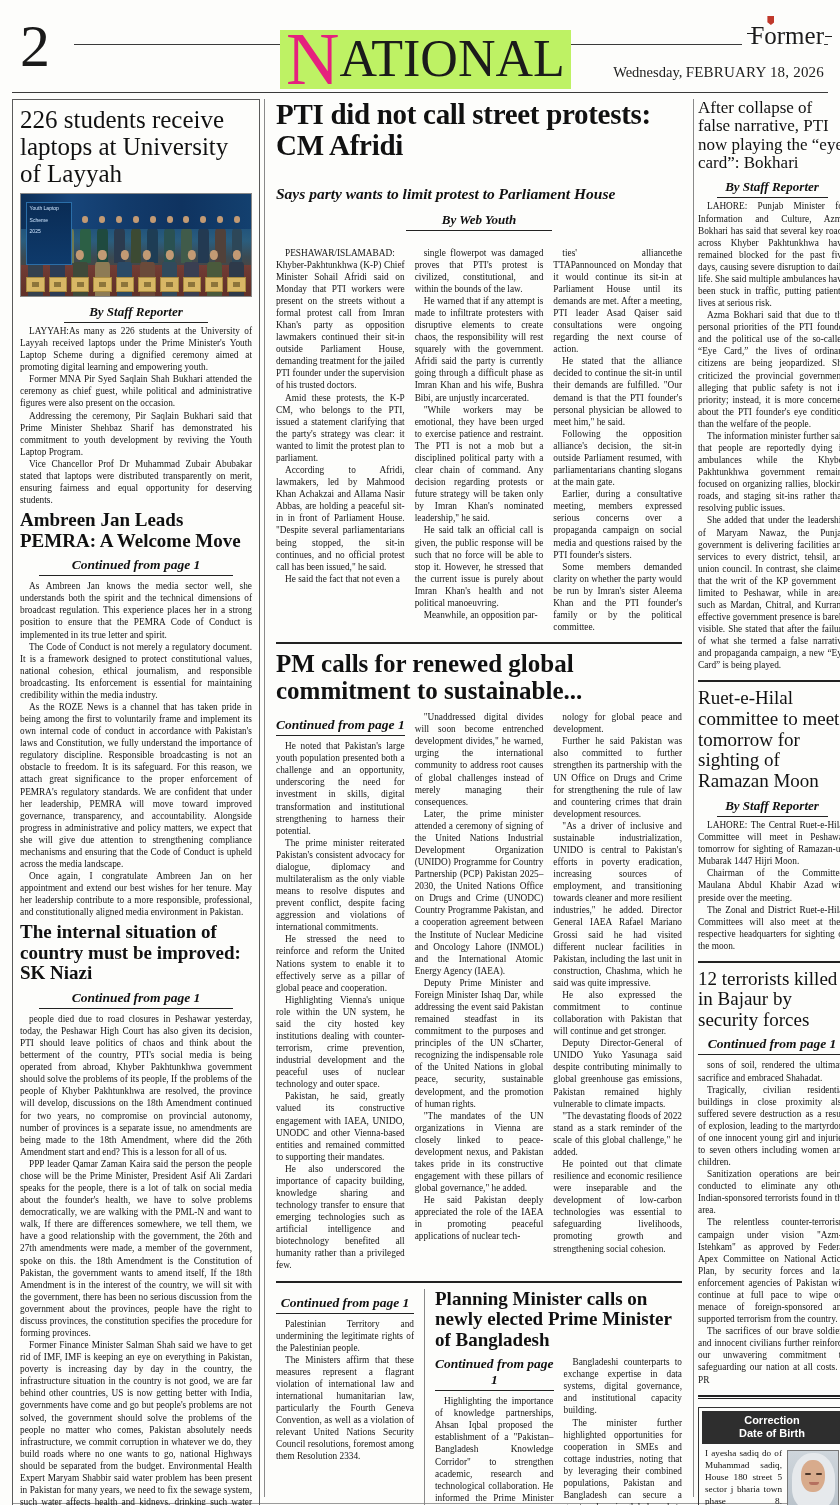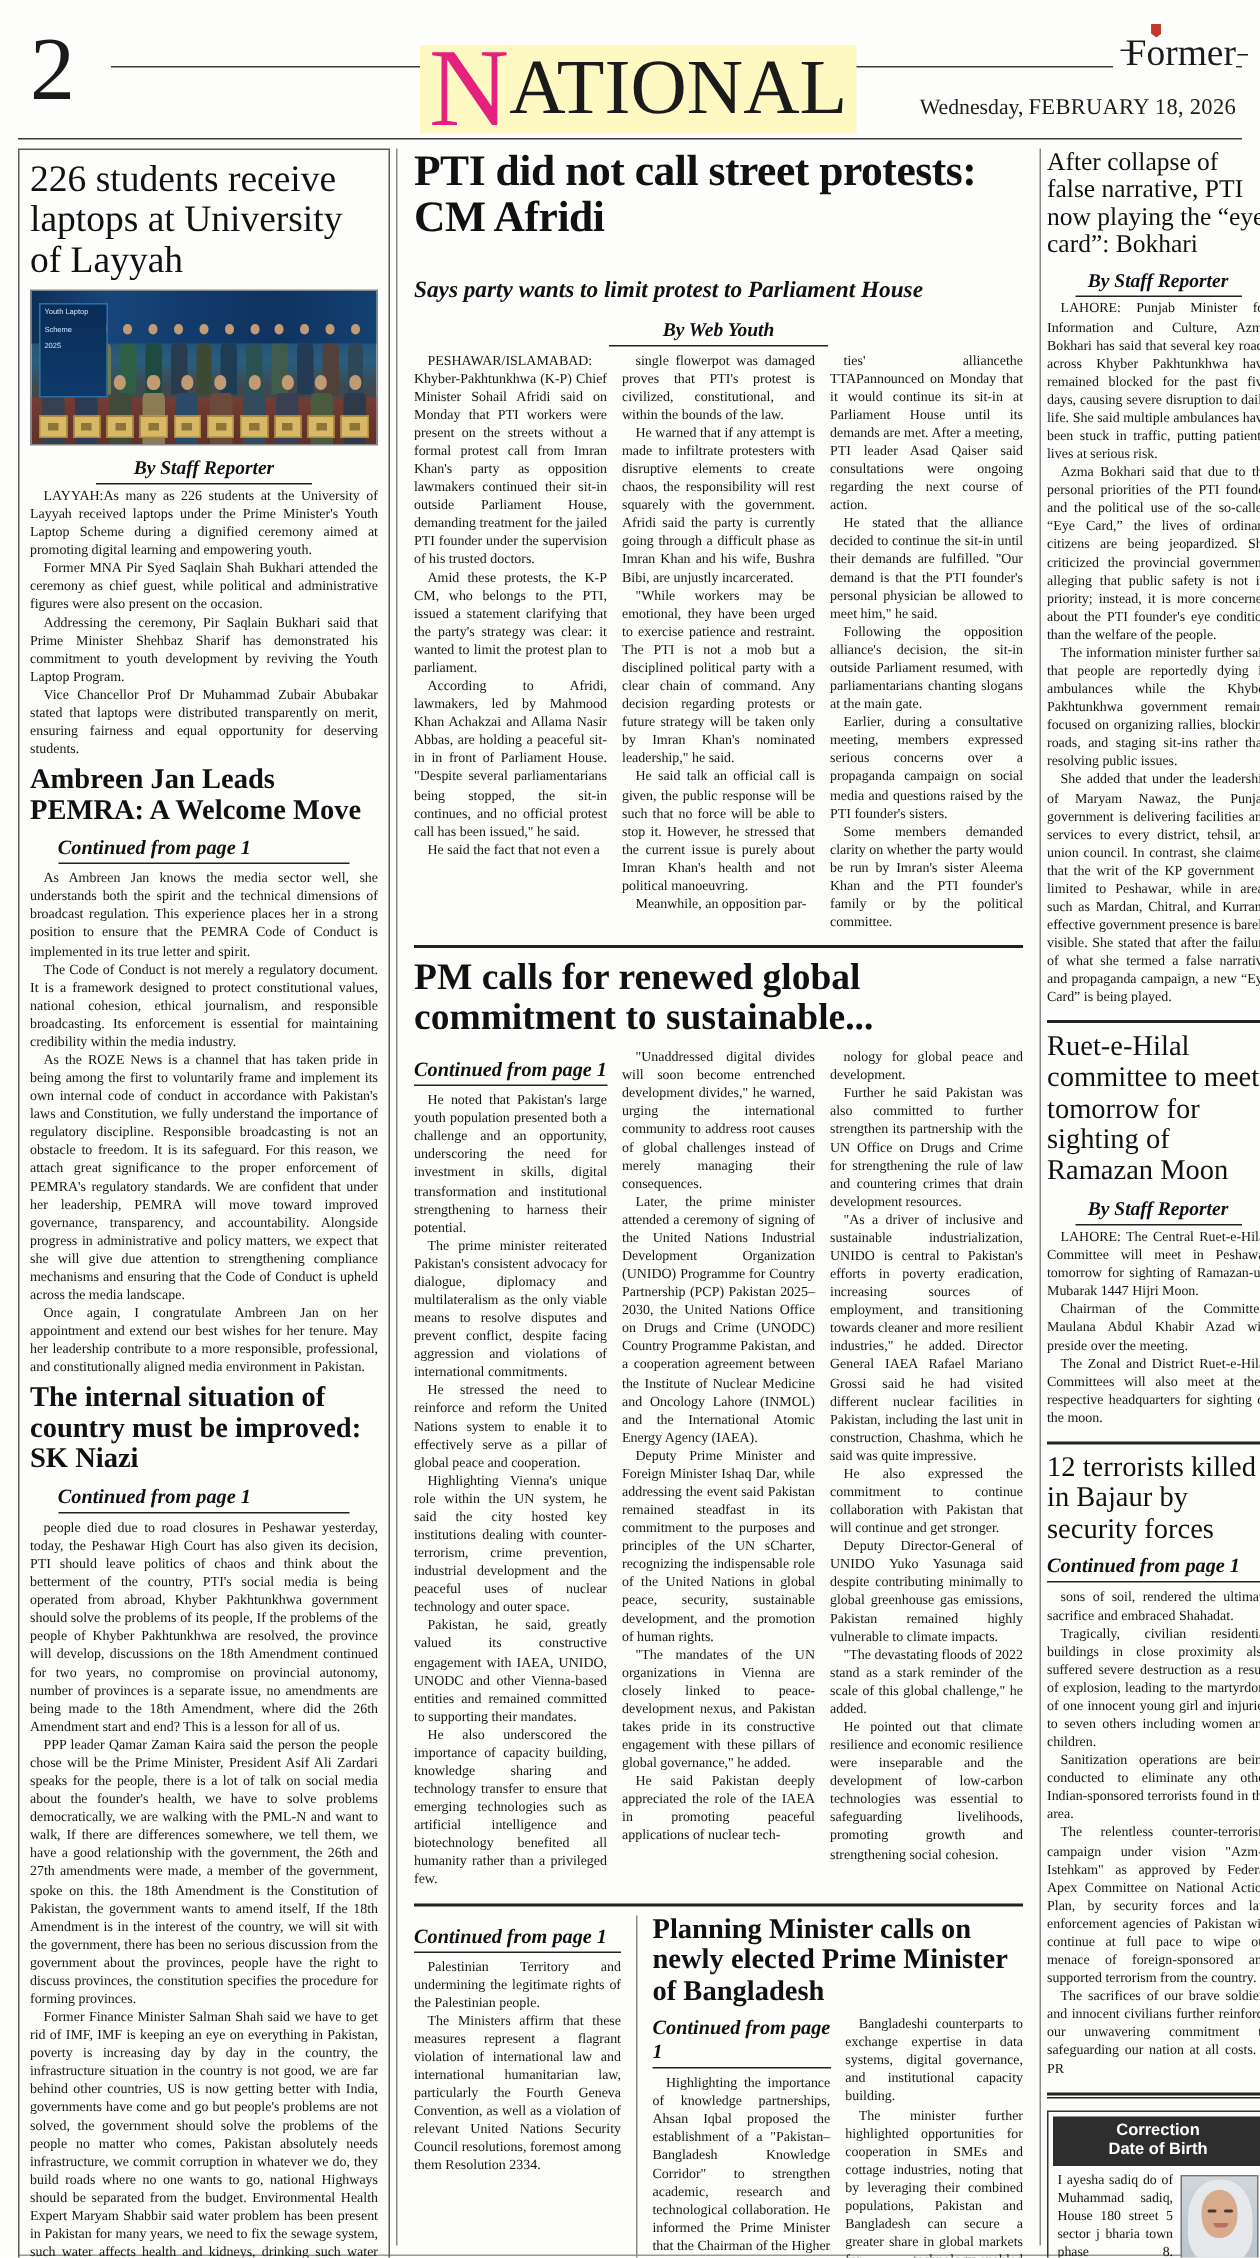--- a/index.html
+++ b/index.html
@@ -36,21 +36,21 @@
     position: absolute;
     left: 62px; right: 0; top: 26px;
     height: 0;
     border-top: 1px solid #3a3a3a;
     z-index: 0;
   }
   .nameplate {
     position: absolute;
     left: 268px; top: 12px;
     z-index: 2;
-    background: #fef9c3;
+    background: #bef264;
     padding: 0 6px;
   }
   .nameplate .word {
     font-family: "Liberation Serif", serif;
     font-size: 52px;
     line-height: 1;
     letter-spacing: 0px;
     color: #1b1b1b;
     white-space: nowrap;
   }
@@ -157,21 +157,21 @@
     padding-bottom: 2px;
     width: 62%;
     border-bottom: 1.6px solid #222;
   }
   .byline.wide { width: 75%; }
   .contd {
     font-family: "Liberation Serif", serif;
     font-style: italic;
     font-weight: 700;
     font-size: 13.5px;
-    text-align: left;
+    text-align: center;
     margin: 6px auto 4px auto;
     padding-bottom: 2px;
     border-bottom: 1.6px solid #222;
   }
   .contd.narrow { width: 84%; }
 
   .body {
     font-family: "Liberation Serif", serif;
     font-size: 9.3px;
     line-height: 1.30;
@@ -478,21 +478,21 @@
     </div>
 
     <div class="vrule"></div>
 
     <div class="col-center">
 
       <div>
         <div class="hl hl-xl">PTI did not call street protests: CM Afridi</div>
         <div class="kicker">Says party wants to limit protest to Parliament House</div>
         <div class="byline" style="width:36%;margin-top:9px">By Web Youth</div>
-        <div style="display:flex;gap:10px;margin-top:4px">
+        <div style="display:flex;gap:10px;margin-top:16px">
           <div class="body" style="flex:1">
             <p>PESHAWAR/ISLAMABAD: Khyber-Pakhtunkhwa (K-P) Chief Minister Sohail Afridi said on Monday that PTI workers were present on the streets without a formal protest call from Imran Khan's party as opposition lawmakers continued their sit-in outside Parliament House, demanding treatment for the jailed PTI founder under the supervision of his trusted doctors.</p>
             <p>Amid these protests, the K-P CM, who belongs to the PTI, issued a statement clarifying that the party's strategy was clear: it wanted to limit the protest plan to parliament.</p>
             <p>According to Afridi, lawmakers, led by Mahmood Khan Achakzai and Allama Nasir Abbas, are holding a peaceful sit-in in front of Parliament House. "Despite several parliamentarians being stopped, the sit-in continues, and no official protest call has been issued," he said.</p>
             <p>He said the fact that not even a</p>
           </div>
           <div class="body" style="flex:1">
             <p>single flowerpot was damaged proves that PTI's protest is civilized, constitutional, and within the bounds of the law.</p>
             <p>He warned that if any attempt is made to infiltrate protesters with disruptive elements to create chaos, the responsibility will rest squarely with the government. Afridi said the party is currently going through a difficult phase as Imran Khan and his wife, Bushra Bibi, are unjustly incarcerated.</p>
             <p>"While workers may be emotional, they have been urged to exercise patience and restraint. The PTI is not a mob but a disciplined political party with a clear chain of command. Any decision regarding protests or future strategy will be taken only by Imran Khan's nominated leadership," he said.</p>

